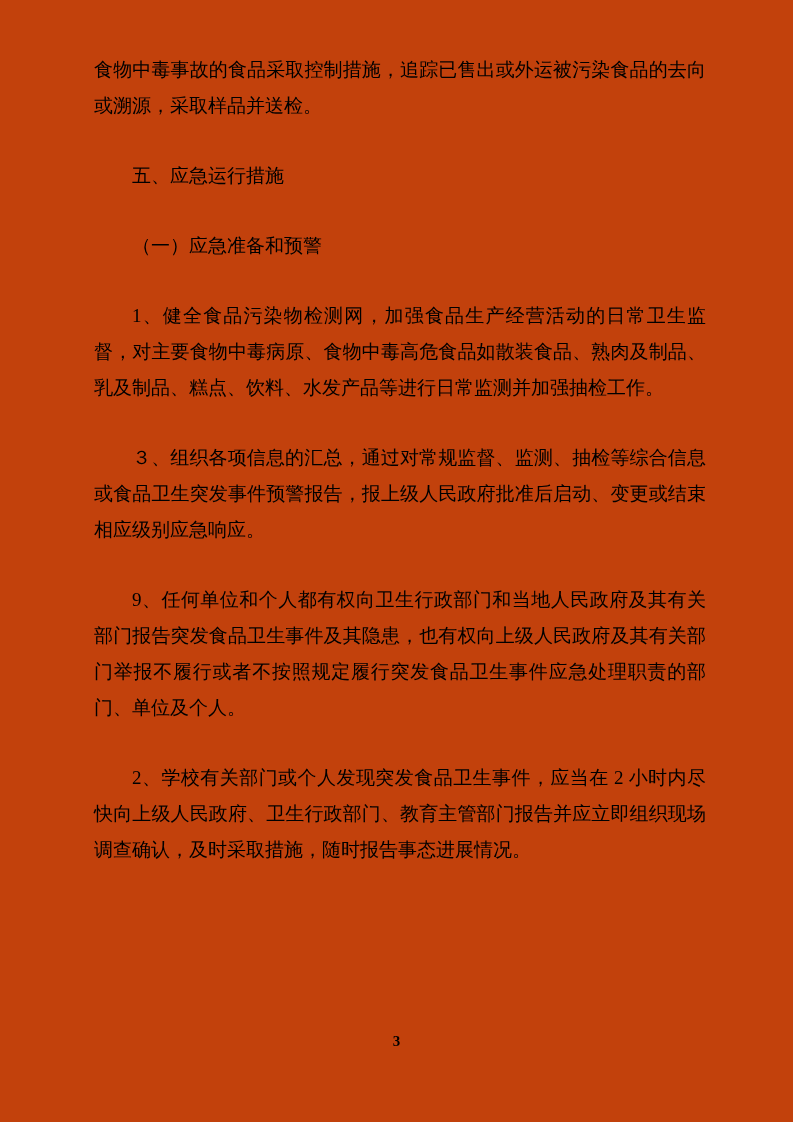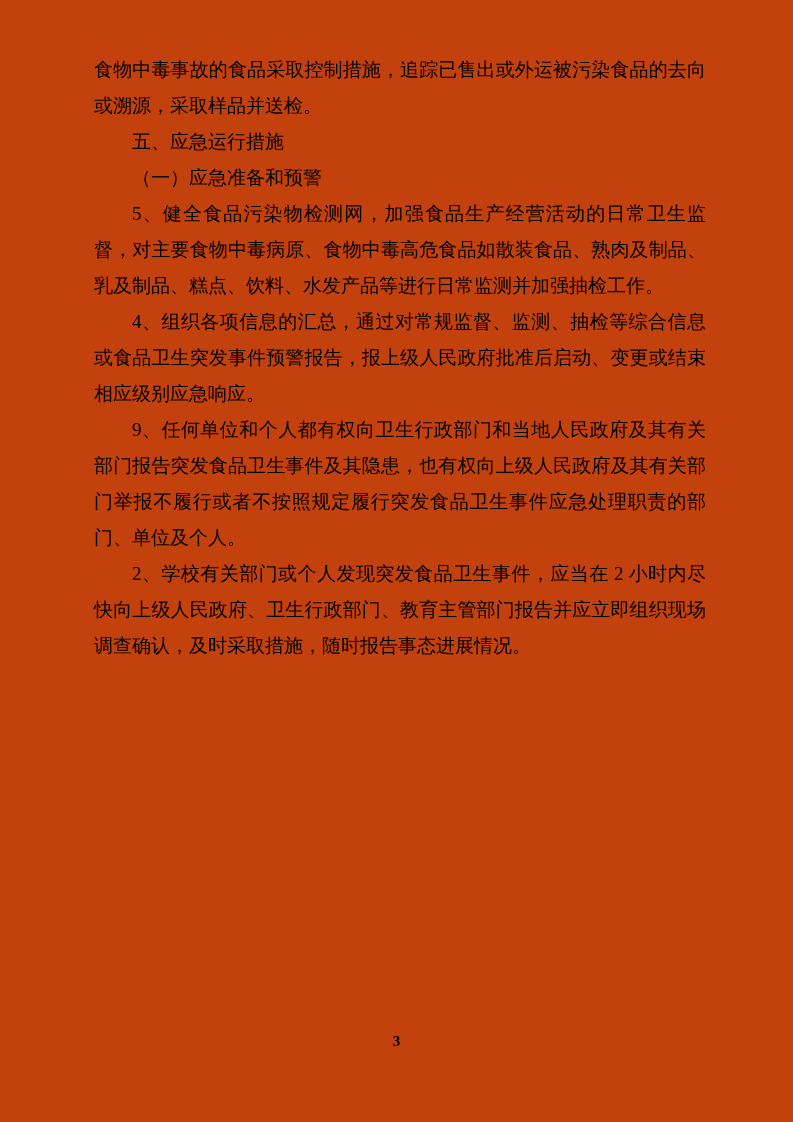--- a/index.html
+++ b/index.html
@@ -25,20 +25,21 @@
     line-height: 36px;
     text-align: justify;
     text-justify: inter-character;
   }
   .content p {
     margin: 0;
     padding: 0;
   }
   .content p.indent {
     text-indent: 2em;
+    margin-top: 34px;
   }
   .page-footer {
     position: absolute;
     top: 1033px;
     left: 0;
     width: 793px;
     text-align: center;
     font-size: 15px;
     font-weight: bold;
     color: #000000;
@@ -47,21 +48,21 @@
 </style>
 </head>
 <body>
 
 <div class="page">
 
   <div class="content">
     <p>食物中毒事故的食品采取控制措施，追踪已售出或外运被污染食品的去向或溯源，采取样品并送检。</p>
     <p class="indent">五、应急运行措施</p>
     <p class="indent">（一）应急准备和预警</p>
-    <p class="indent">5、健全食品污染物检测网，加强食品生产经营活动的日常卫生监督，对主要食物中毒病原、食物中毒高危食品如散装食品、熟肉及制品、乳及制品、糕点、饮料、水发产品等进行日常监测并加强抽检工作。</p>
-    <p class="indent">4、组织各项信息的汇总，通过对常规监督、监测、抽检等综合信息或食品卫生突发事件预警报告，报上级人民政府批准后启动、变更或结束相应级别应急响应。</p>
+    <p class="indent">1、健全食品污染物检测网，加强食品生产经营活动的日常卫生监督，对主要食物中毒病原、食物中毒高危食品如散装食品、熟肉及制品、乳及制品、糕点、饮料、水发产品等进行日常监测并加强抽检工作。</p>
+    <p class="indent">３、组织各项信息的汇总，通过对常规监督、监测、抽检等综合信息或食品卫生突发事件预警报告，报上级人民政府批准后启动、变更或结束相应级别应急响应。</p>
     <p class="indent">9、任何单位和个人都有权向卫生行政部门和当地人民政府及其有关部门报告突发食品卫生事件及其隐患，也有权向上级人民政府及其有关部门举报不履行或者不按照规定履行突发食品卫生事件应急处理职责的部门、单位及个人。</p>
     <p class="indent">2、学校有关部门或个人发现突发食品卫生事件，应当在 2 小时内尽快向上级人民政府、卫生行政部门、教育主管部门报告并应立即组织现场调查确认，及时采取措施，随时报告事态进展情况。</p>
   </div>
 
   <div class="page-footer">3</div>
 
 </div>
 
 </body></html>

